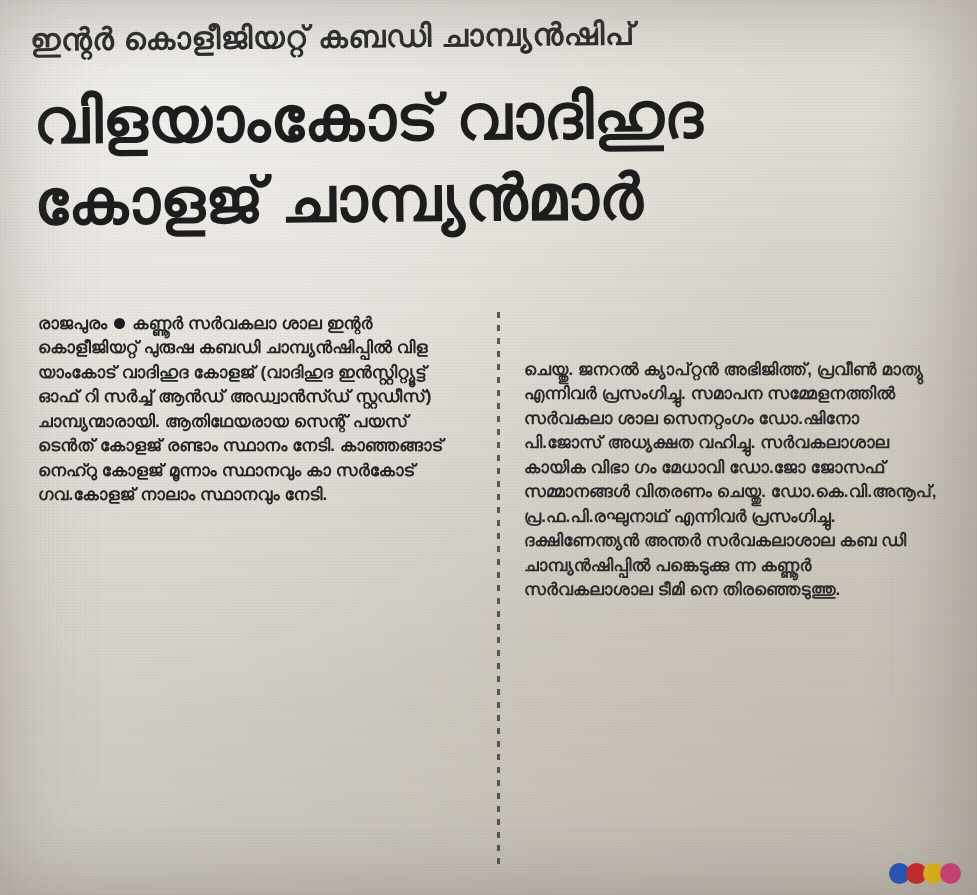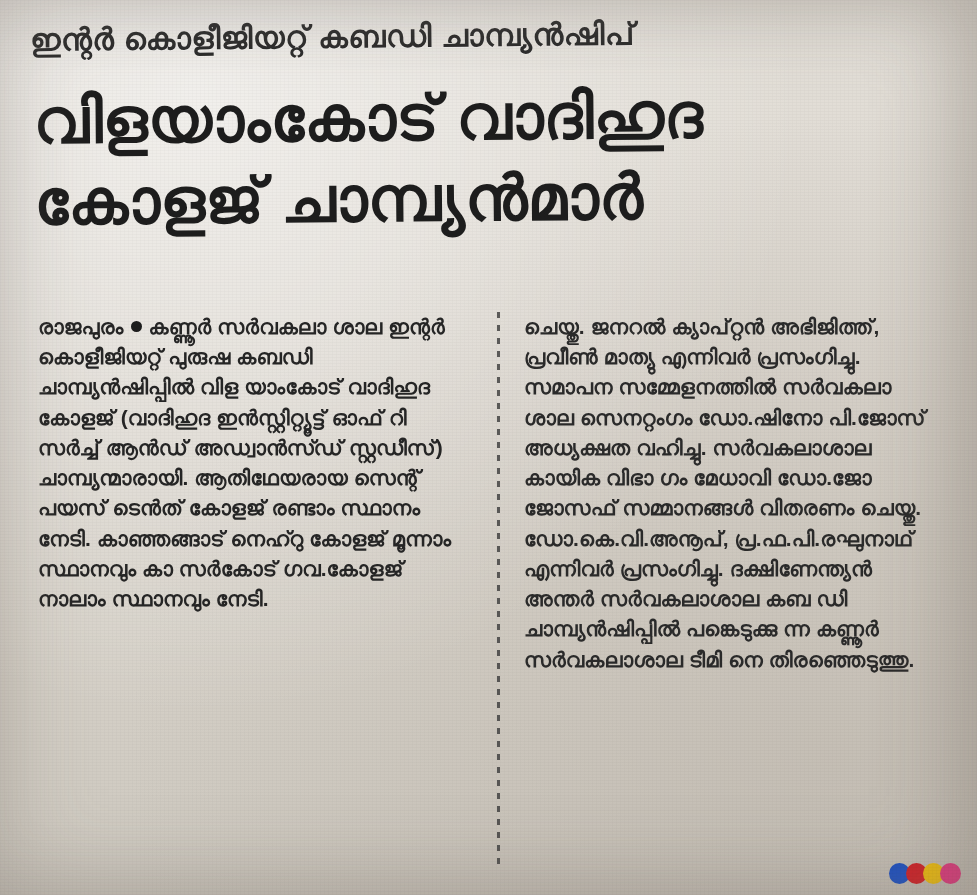--- a/index.html
+++ b/index.html
@@ -98,34 +98,35 @@
     left: 497px;
     top: 312px;
     width: 3px;
     height: 558px;
     background-image: linear-gradient(to bottom, #3a3a3a 0 6px, rgba(0,0,0,0) 6px 13px);
     background-size: 3px 13px;
     opacity: 0.8;
   }
 
   .body-text {
-    font-size: 21px;
+    font-size: 17px;
     line-height: 1.44;
     color: #252525;
     font-weight: 600;
     letter-spacing: 0.1px;
   }
   .body-text p {
     margin: 0;
   }
   .body-text p.indent {
     text-indent: 34px;
   }
   .col-right .body-text {
     color: #2a2a2a;
+    margin-top: 46px;
   }
 
   .bullet {
     display: inline-block;
     width: 11px;
     height: 11px;
     border-radius: 50%;
     background: #1d1d1d;
     vertical-align: middle;
     margin: 0 7px 3px 7px;

